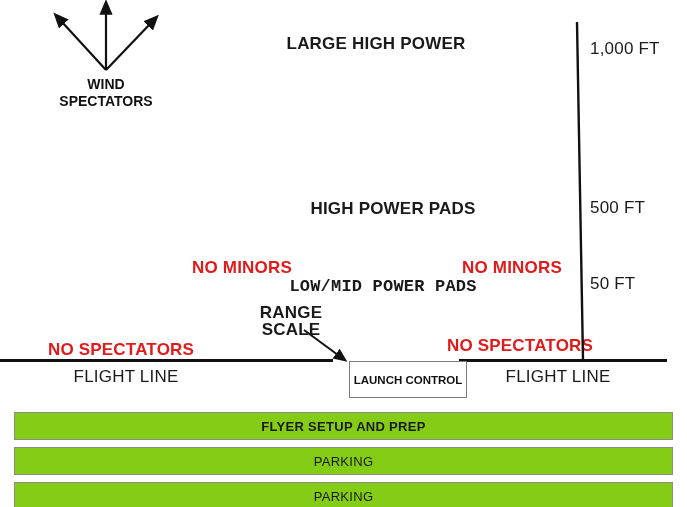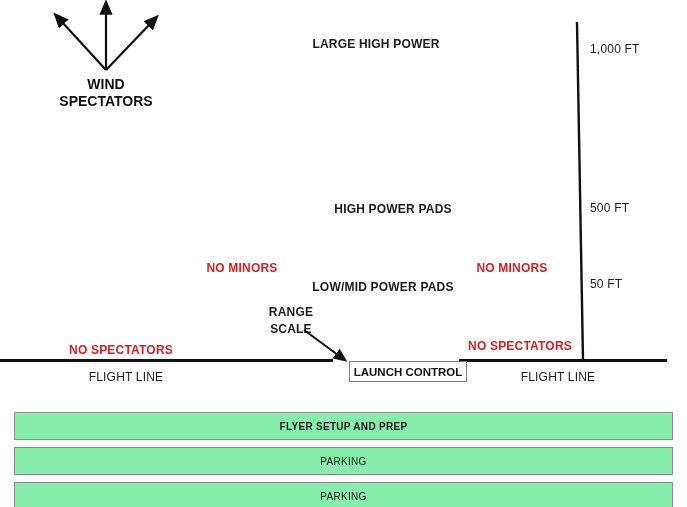--- a/index.html
+++ b/index.html
@@ -15,21 +15,21 @@
     position: relative;
     width: 687px;
     height: 507px;
     background: #ffffff;
     overflow: hidden;
   }
   .lbl {
     position: absolute;
     white-space: nowrap;
     color: #1a1a1a;
-    font-size: 12px;
+    font-size: 17px;
     letter-spacing: 0.2px;
     line-height: 14px;
   }
   .bold { font-weight: bold; }
   .red { color: #e01b1b; font-weight: bold; }
   .ctr { transform: translateX(-50%); text-align: center; }
   .rt { text-align: right; }
 
   
   #wind-arrows { position: absolute; left: 44px; top: 0px; }
@@ -59,44 +59,44 @@
 
   
   #range-arrow { position: absolute; left: 295px; top: 322px; }
 
   
   #launch-control-box {
     position: absolute;
     left: 349px;
     top: 361px;
     width: 118px;
-    height: 21px;
+    height: 37px;
     border: 1px solid #7a7a7a;
     background: #ffffff;
     display: flex;
     align-items: center;
     justify-content: center;
     font-weight: bold;
     font-size: 11.5px;
     color: #111;
     box-sizing: border-box;
   }
 
   
   .zone-box {
     position: absolute;
     left: 14px;
     width: 659px;
     height: 28px;
     border: 1px solid #8c8c8c;
-    background: #86efac;
+    background: #84cc16;
     display: flex;
     align-items: center;
     justify-content: center;
-    font-size: 10px;
+    font-size: 13px;
     color: #1a1a1a;
     letter-spacing: 0.3px;
     box-sizing: border-box;
   }
   #zone-0 { top: 412px; font-weight: bold; }
   #zone-1 { top: 447px; font-weight: normal; }
   #zone-2 { top: 482px; font-weight: normal; }
 </style>
 </head>
 <body>
@@ -115,21 +115,21 @@
   </svg>
   <div class="wind-text">
     <div>WIND</div>
     <div>SPECTATORS</div>
   </div>
 
   <div class="lbl bold ctr" style="left:376px; top:37px;">LARGE HIGH POWER</div>
 
   <div class="lbl bold ctr" style="left:377px; top:202px;margin-left:16px;">HIGH POWER PADS</div>
 
-  <div class="lbl bold ctr" style="left:383px; top:280px;">LOW/MID POWER PADS</div>
+  <div class="lbl bold ctr" style="left:383px; top:280px;font-family:Liberation Mono, monospace;">LOW/MID POWER PADS</div>
 
   <div class="lbl red ctr" style="left:242px; top:261px;">NO MINORS</div>
 
   <div class="lbl red ctr" style="left:512px; top:261px;">NO MINORS</div>
 
   <div class="lbl red ctr" style="left:121px; top:343px;">NO SPECTATORS</div>
 
   <div class="lbl red ctr" style="left:520px; top:339px;">NO SPECTATORS</div>
 
   <svg id="scale-line" width="147" height="380" viewBox="0 0 147 380">

